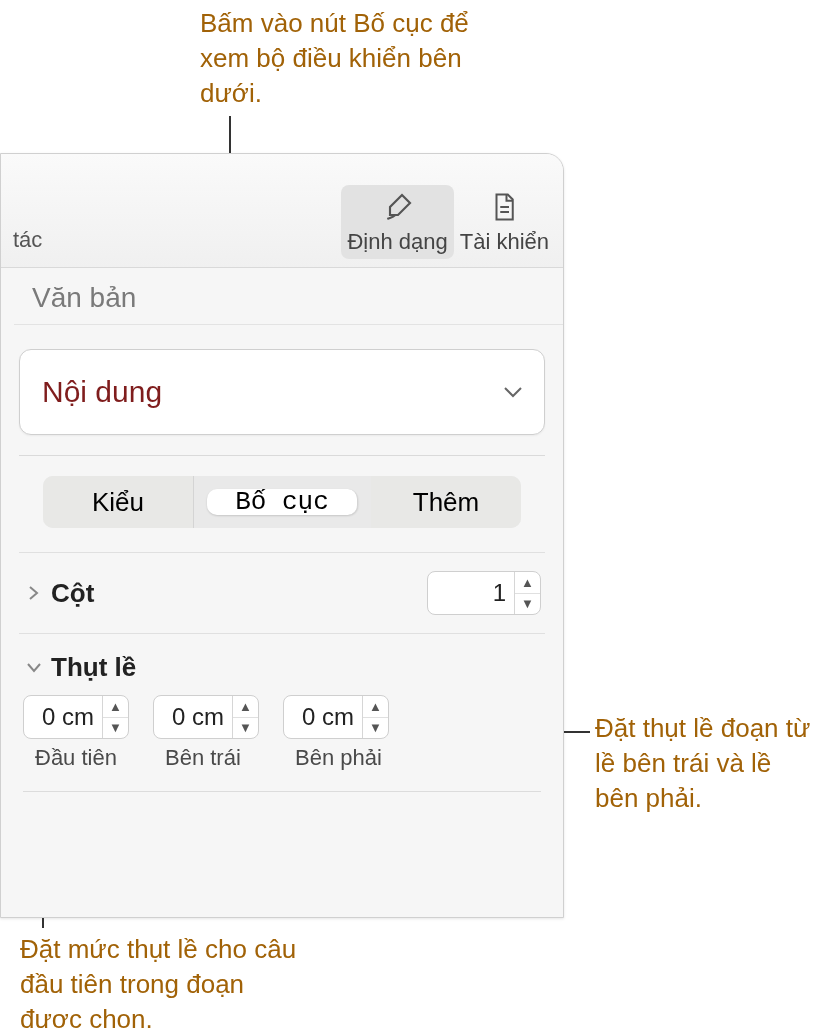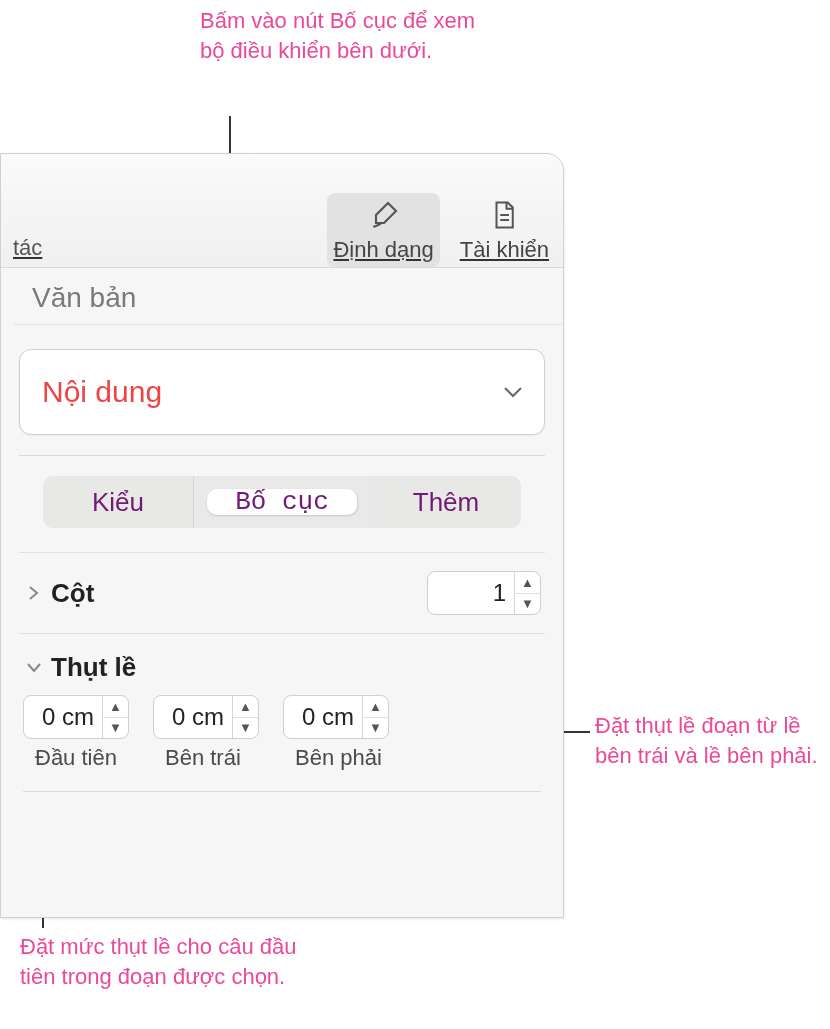--- a/index.html
+++ b/index.html
@@ -7,23 +7,23 @@
     font-family: -apple-system, "Helvetica Neue", Helvetica, Arial, sans-serif;
     background: #fff;
     width: 830px;
     height: 1029px;
     position: relative;
     overflow: hidden;
     color: #333;
   }
   .callout {
     position: absolute;
-    font-size: 22px;
+    font-size: 26px;
     line-height: 1.35;
-    color: #ec4899;
+    color: #a16207;
     white-space: pre-line;
   }
   .callout-top { left: 200px; top: 6px; width: 300px; }
   .callout-right { left: 595px; top: 711px; width: 225px; }
   .callout-bottom { left: 20px; top: 932px; width: 290px; }
 
   
   .line { position: absolute; background: #333; }
   .line-top-v { left: 229px; top: 116px; width: 2px; height: 382px; }
   .line-right-h { left: 373px; top: 731px; width: 217px; height: 2px; }
@@ -44,24 +44,22 @@
     border: 1px solid #d0d0d0;
     border-radius: 0 18px 0 0;
     box-shadow: 0 1px 3px rgba(0,0,0,0.1);
     overflow: hidden;
   }
   .toolbar {
     display: flex;
     align-items: flex-end;
     height: 114px;
     border-bottom: 1px solid #d9d9d9;
-    padding: 0 8px 0 8px;
-    gap: 14px;
+    padding: 0 8px 8px 8px;
     background: linear-gradient(#fafafa,#f0f0f0);
-    text-decoration: underline;
   }
   .toolbar-item {
     display: flex;
     flex-direction: column;
     align-items: center;
     gap: 4px;
     font-size: 22px;
     color: #444;
     cursor: default;
     padding: 4px 6px;
@@ -91,41 +89,41 @@
     margin: 24px 0 20px 0;
     background: #fff;
     border: 1px solid #cfcfcf;
     border-radius: 12px;
     height: 86px;
     display: flex;
     align-items: center;
     justify-content: space-between;
     padding: 0 22px;
     font-size: 30px;
-    color: #ef4444;
+    color: #7f1d1d;
     box-shadow: 0 1px 2px rgba(0,0,0,0.05);
   }
   .style-dropdown .chev { font-size: 22px; color: #666; }
 
   .divider { height: 1px; background: #dadada; margin: 0 0 20px 0; }
 
   .seg {
     display: flex;
     gap: 0;
     margin: 0 24px 24px 24px;
     border-radius: 10px;
     overflow: hidden;
     background: #e9e9e9;
     height: 52px;
   }
   .seg-item {
     flex: 1;
     display:flex;align-items:center;justify-content:center;
     font-size: 26px;
-    color: #701a75;
+    color: #000000;
     background: #e8e8e6;
     border-right: 1px solid #d4d4d4;
     cursor: pointer;
   }
   .seg-item:last-child { border-right: none; }
   .seg-item.active {
     background: #fff;
     box-shadow: 0 1px 2px rgba(0,0,0,0.15);
     border-radius: 10px;
     margin: 13px;

